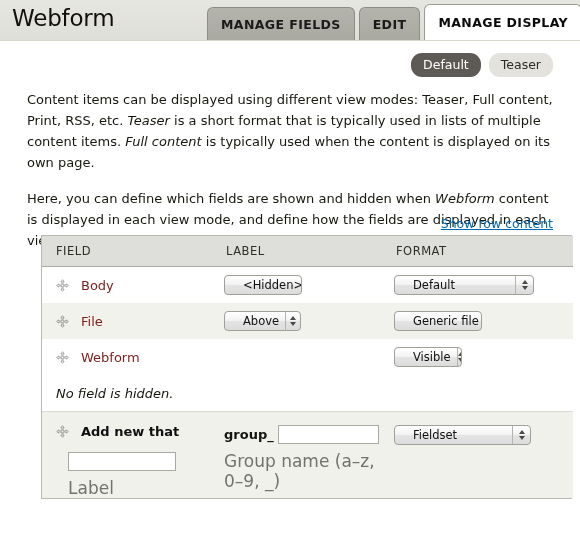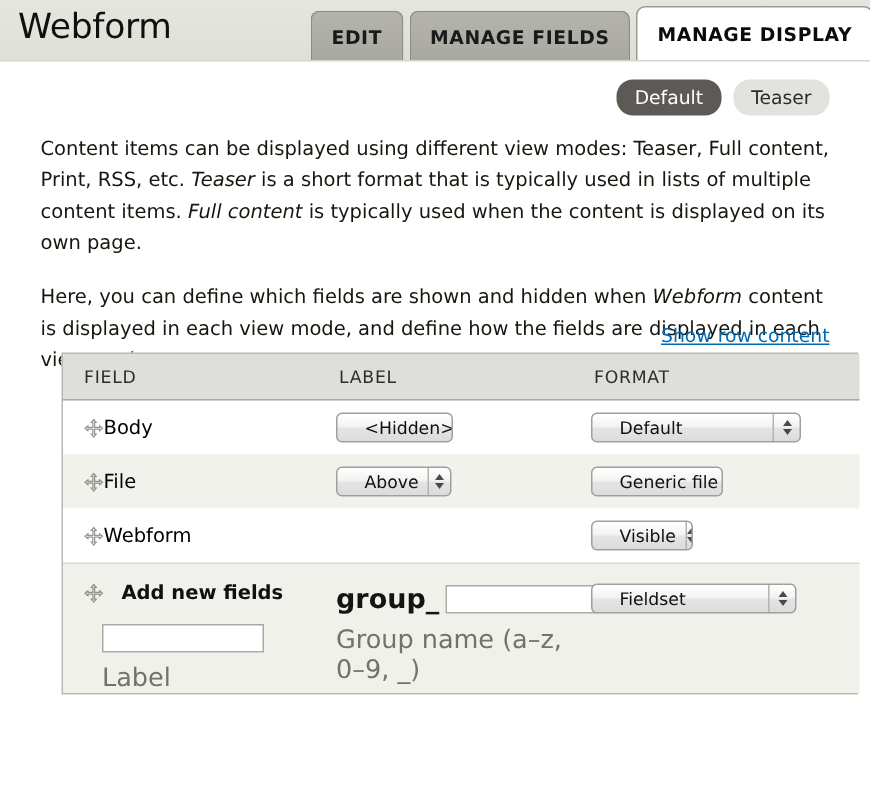--- a/index.html
+++ b/index.html
@@ -157,21 +157,21 @@
     font-size: 13px;
   }
   tr.row-alt td { background: #f2f2ed; }
   tr.row-plain td { background: #ffffff; }
 
   .field-cell {
     display: flex;
     align-items: center;
     padding-left: 14px;
   }
-  .field-name { margin-left: 0; color: #000000; }
+  .field-name { margin-left: 12px; color: #7f1d1d; }
 
   
   .drag-handle {
     width: 13px;
     height: 13px;
     flex: 0 0 13px;
     cursor: move;
     opacity: 0.65;
   }
   .cell-pad { padding-left: 12px; }
@@ -223,21 +223,21 @@
     height: 19px;
     font-size: 12px;
     font-family: "DejaVu Sans", "Liberation Sans", sans-serif;
     padding: 1px 3px;
     box-sizing: border-box;
     outline: none;
   }
   .txt-label { width: 108px; }
   .txt-group { width: 101px; }
   .group-prefix {
-    font-size: 18px;
+    font-size: 13px;
     font-weight: bold;
     color: #141410;
     margin-right: 4px;
   }
   .hint {
     font-size: 17px;
     color: #73736c;
     margin-top: 7px;
   }
   .inline-row { display: flex; align-items: center; }
@@ -289,22 +289,22 @@
   .w-visible  { width: 68px; }
   .w-fieldset { width: 137px; }
 </style>
 </head>
 <body>
 
 <div class="page-header">
   <div class="page-title">Webform</div>
 
   <div class="primary-tabs">
+    <div class="tab">MANAGE FIELDS</div>
     <div class="tab">EDIT</div>
-    <div class="tab">MANAGE FIELDS</div>
     <div class="tab active">MANAGE DISPLAY</div>
   </div>
 </div>
 
 <div class="secondary-tabs">
   <div class="pill selected">Default</div>
   <div class="pill unselected">Teaser</div>
 </div>
 
 <div class="intro">
@@ -412,28 +412,33 @@
               <span class="ms-text">Visible</span>
               <span class="ms-arrow">
                   <i class="chev up"></i>
                   <i class="chev down"></i>
                 </span>
             </div>
           </div>
         </td>
       </tr>
 
+      <tr class="empty-row">
+        <td colspan="3">
+          <div class="empty-note">No field is hidden.</div>
+        </td>
+      </tr>
 
       <tr class="addgroup-row">
         <td>
           <div class="addgroup-head">
             <svg class="drag-handle" viewBox="0 0 16 16">
               <path d="M8 0.8 L10 3.2 L8.7 3.2 L8.7 7.3 L12.8 7.3 L12.8 6 L15.2 8 L12.8 10 L12.8 8.7 L8.7 8.7 L8.7 12.8 L10 12.8 L8 15.2 L6 12.8 L7.3 12.8 L7.3 8.7 L3.2 8.7 L3.2 10 L0.8 8 L3.2 6 L3.2 7.3 L7.3 7.3 L7.3 3.2 L6 3.2 Z" fill="none" stroke="#5f5f58" stroke-width="1"></path>
             </svg>
-            <span class="addgroup-title">Add new fields</span>
+            <span class="addgroup-title">Add new that</span>
           </div>
           <div class="addgroup-fieldwrap" style="padding-left:26px;">
             <input class="txt txt-label" type="text" value="" style="">
             <div class="hint">Label</div>
           </div>
         </td>
         <td>
           <div class="addgroup-fieldwrap" style="padding-left:12px;">
             <div class="inline-row">
               <span class="group-prefix">group_</span>

